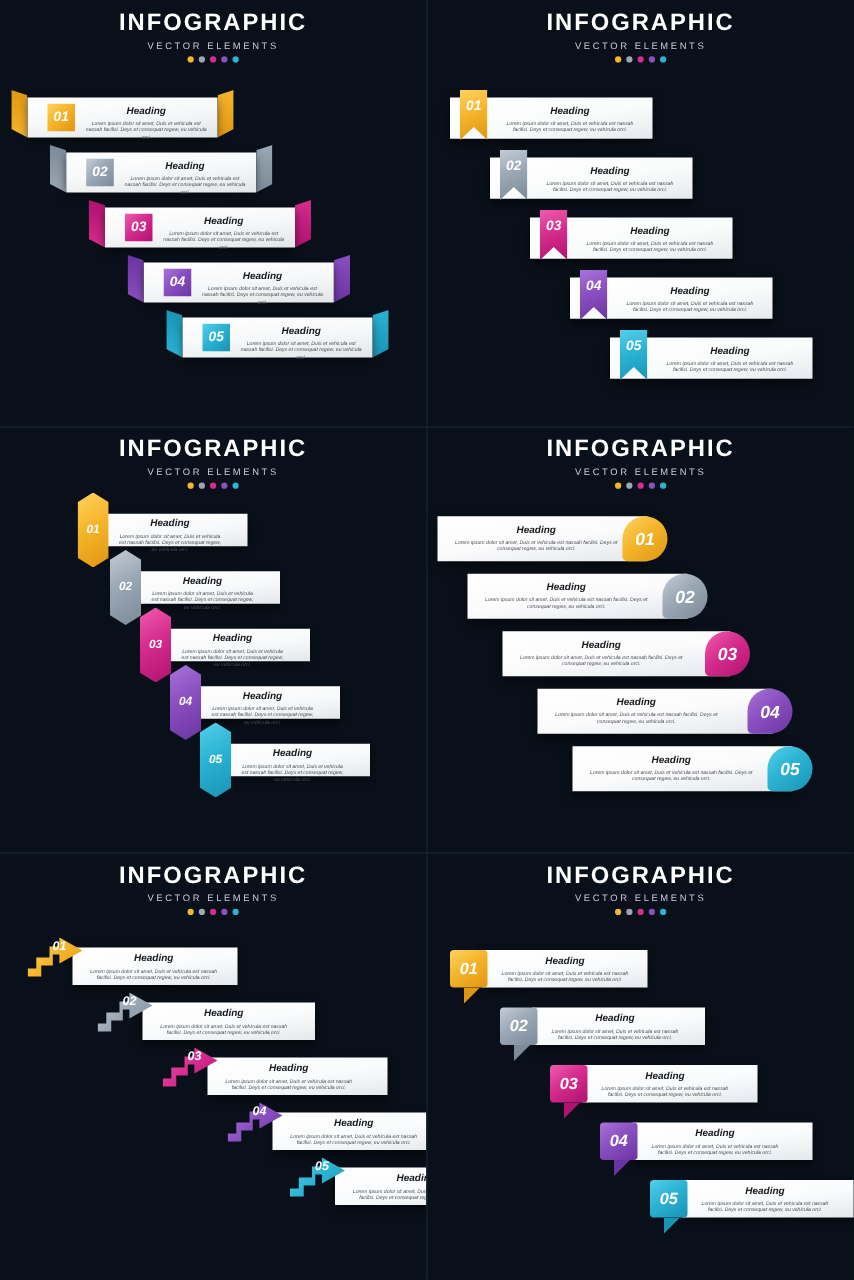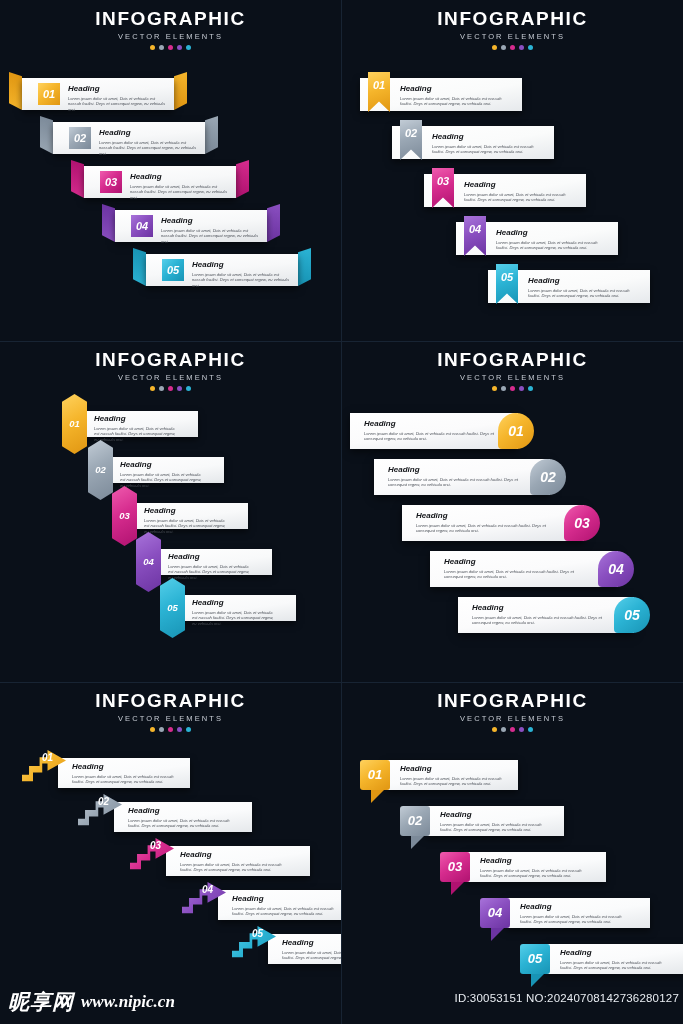--- a/index.html
+++ b/index.html
@@ -29,21 +29,21 @@
     letter-spacing: 1.6px; line-height: 20px;
   }
   .phead .sub {
     color: #c7ccd4; font-size: 7.5px; font-weight: 400;
     letter-spacing: 2.1px; margin-top: 3px;
   }
   .dots { margin-top: 4px; display: flex; justify-content: center; gap: 4px; }
   .dots i { display: block; width: 5px; height: 5px; border-radius: 50%; }
 
   
-  .cardtext { position: absolute; }
+  .cardtext { position: absolute; text-align: center; }
   .hd {
     font-family: "Liberation Sans", sans-serif;
     font-style: italic; font-weight: 700; color: #16181c;
     font-size: 8px; line-height: 9px; white-space: nowrap;
   }
   .bd {
     font-family: "Liberation Sans", sans-serif;
     font-style: italic; color: #4a4f57;
     font-size: 4.1px; line-height: 5.6px; margin-top: 2.5px;
     max-width: 150px;
@@ -569,21 +569,14 @@
             <div class="bd" style="max-width:104px">Lorem ipsum dolor sit amet, Duis et vehicula est nassah facilisi. Deys et consequat regew, eu vehicula orci.</div>
           </div>
         </div>
       </div>
   </div>
 
   <div class="vdiv"></div>
   <div class="hdiv" style="top:341px"></div>
   <div class="hdiv" style="top:682px"></div>
 
-  <div class="footer">
-    <div class="wm">
-      <span class="cjk">昵享网</span>
-      <span class="url">www.nipic.cn</span>
-    </div>
-    <div class="idline">ID:30053151 NO:20240708142736280127</div>
-  </div>
 
 </div>
 
 </body></html>

